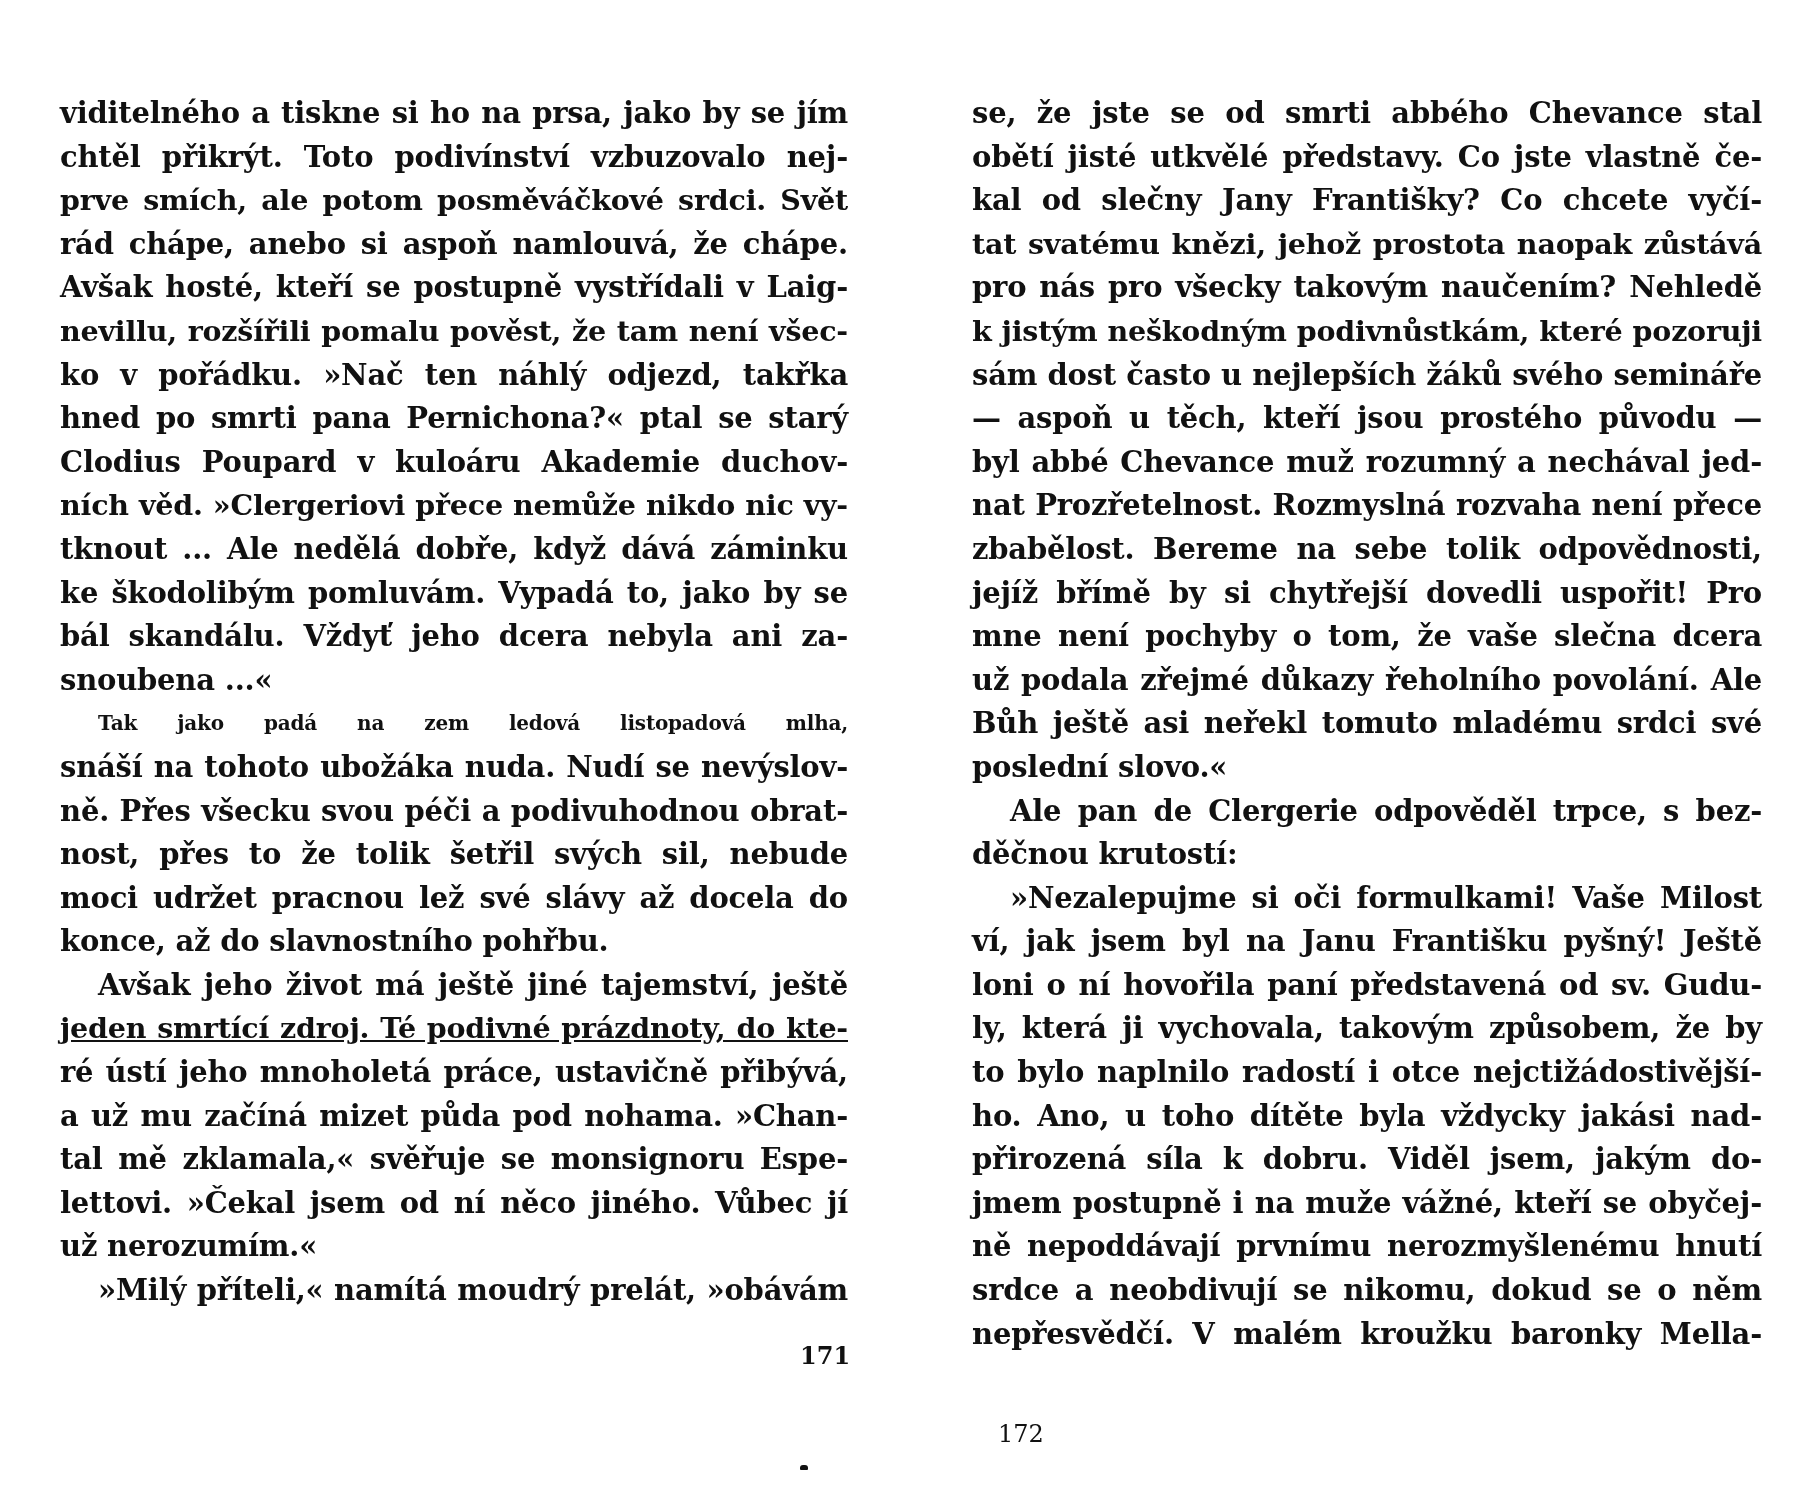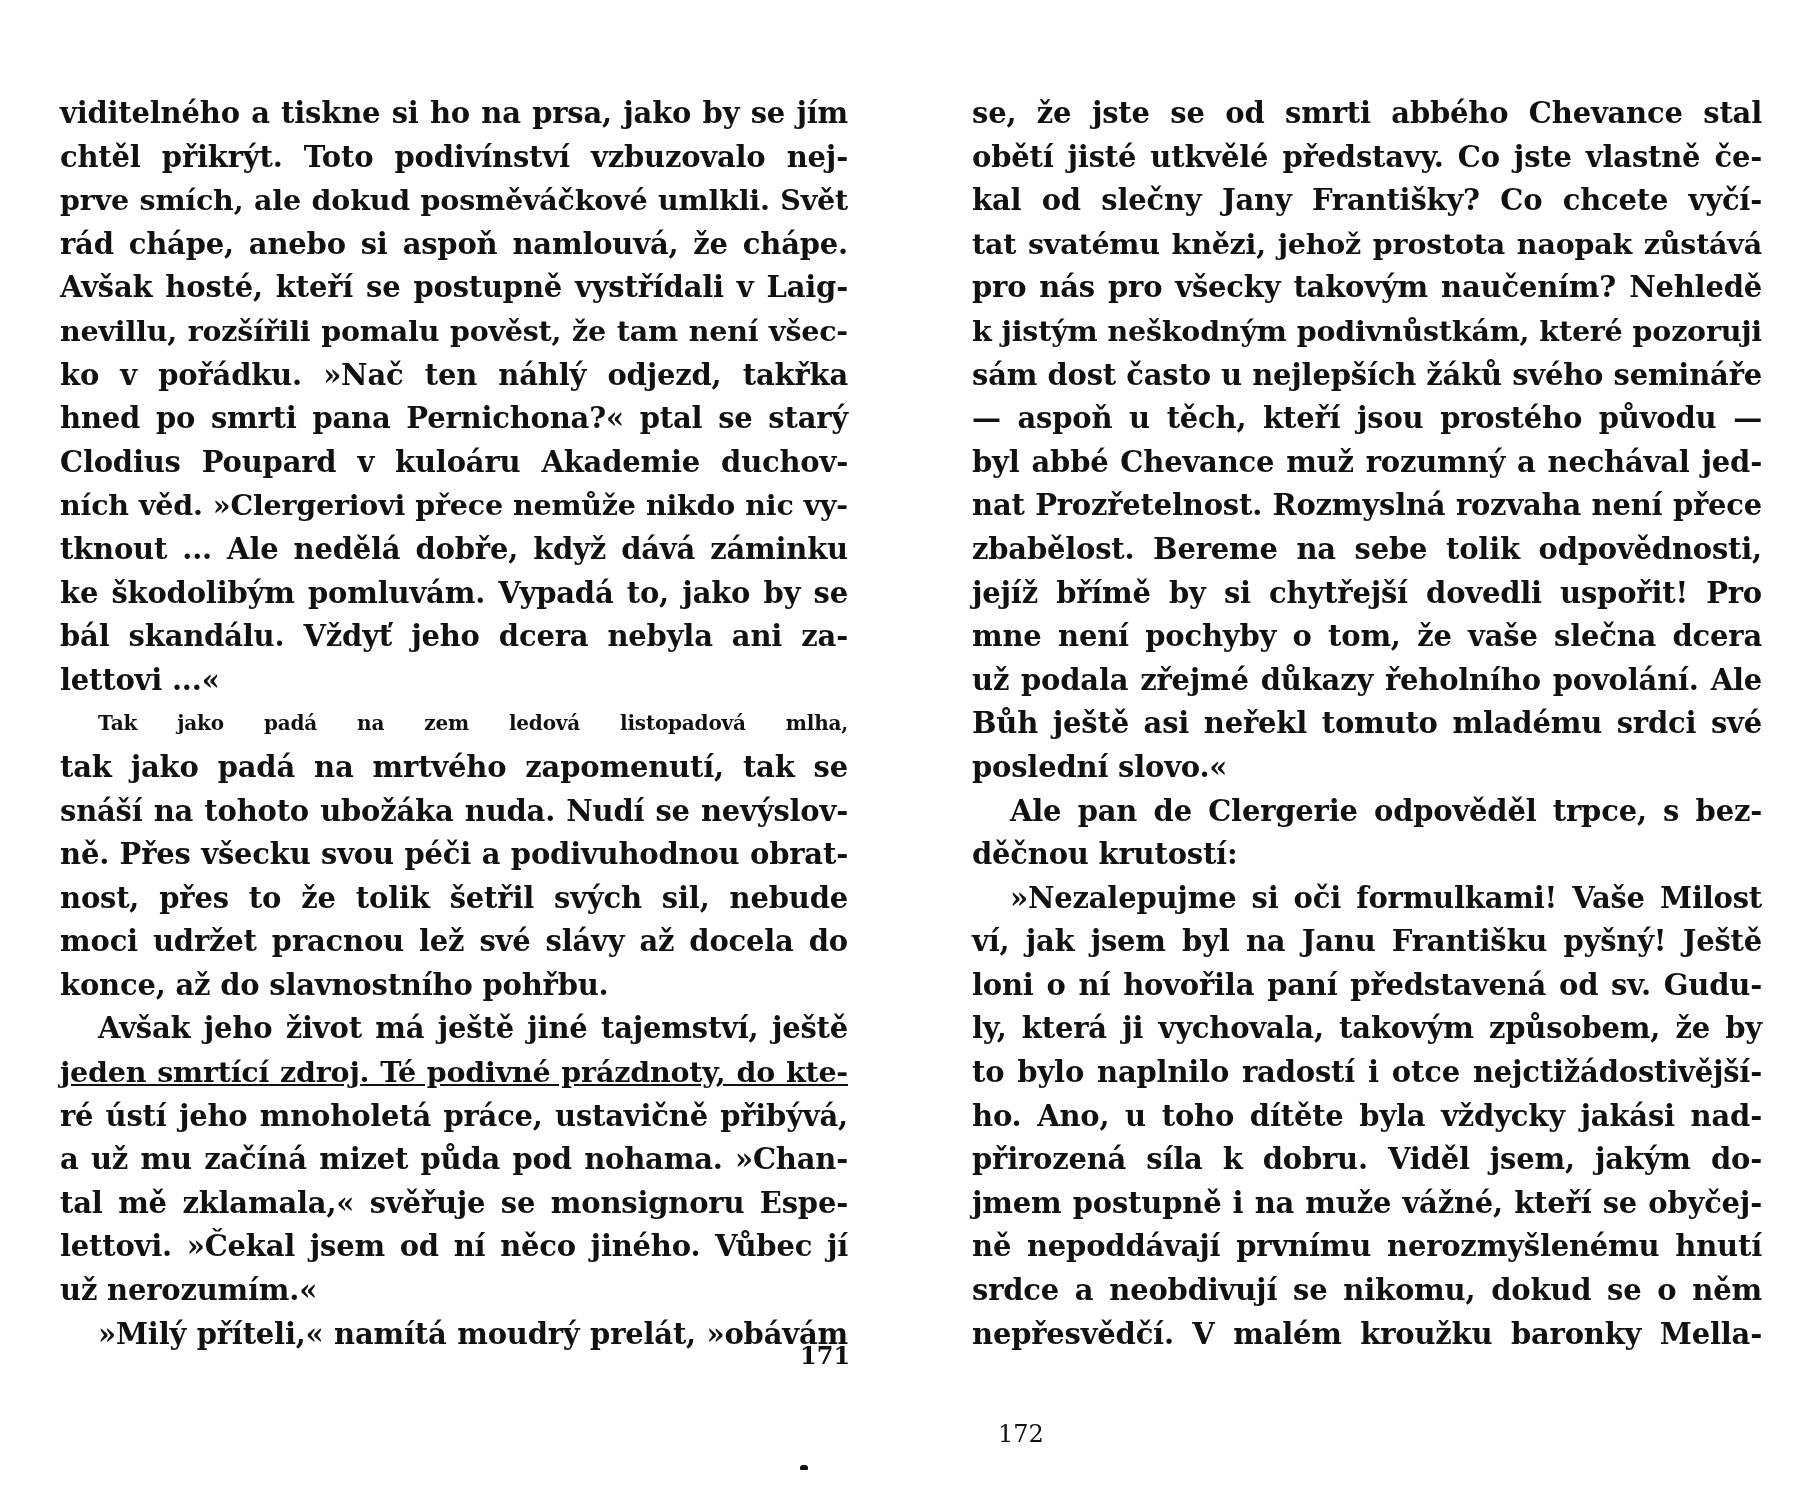--- a/index.html
+++ b/index.html
@@ -67,34 +67,33 @@
       border-radius: 3px 3px 1px 1px;
     }
   </style>
 </head>
 <body>
 
 <div class="page page-left">
   <div class="text-block">
       <span class="line">viditelného a tiskne si ho na prsa, jako by se jím</span>
       <span class="line">chtěl přikrýt. Toto podivínství vzbuzovalo nej-</span>
-      <span class="line" style="font-size: 28.5px;">prve smích, ale dokud posměváčkové umlkli. Svět</span>
+      <span class="line" style="font-size: 28.5px;">prve smích, ale potom posměváčkové srdci. Svět</span>
       <span class="line">rád chápe, anebo si aspoň namlouvá, že chápe.</span>
       <span class="line">Avšak hosté, kteří se postupně vystřídali v Laig-</span>
       <span class="line" style="font-size: 28.5px;">nevillu, rozšířili pomalu pověst, že tam není všec-</span>
       <span class="line">ko v pořádku. »Nač ten náhlý odjezd, takřka</span>
       <span class="line">hned po smrti pana Pernichona?« ptal se starý</span>
       <span class="line">Clodius Poupard v kuloáru Akademie duchov-</span>
       <span class="line" style="font-size: 28.5px;">ních věd. »Clergeriovi přece nemůže nikdo nic vy-</span>
       <span class="line">tknout ... Ale nedělá dobře, když dává záminku</span>
       <span class="line">ke škodolibým pomluvám. Vypadá to, jako by se</span>
       <span class="line">bál skandálu. Vždyť jeho dcera nebyla ani za-</span>
-      <span class="line last">lettovi ...«</span>
+      <span class="line last">snoubena ...«</span>
       <span class="line indent" style="font-size: 20px;">Tak jako padá na zem ledová listopadová mlha,</span>
-      <span class="line">tak jako padá na mrtvého zapomenutí, tak se</span>
       <span class="line">snáší na tohoto ubožáka nuda. Nudí se nevýslov-</span>
       <span class="line">ně. Přes všecku svou péči a podivuhodnou obrat-</span>
       <span class="line">nost, přes to že tolik šetřil svých sil, nebude</span>
       <span class="line">moci udržet pracnou lež své slávy až docela do</span>
       <span class="line last">konce, až do slavnostního pohřbu.</span>
       <span class="line indent">Avšak jeho život má ještě jiné tajemství, ještě</span>
       <span class="line" style="font-size: 28.5px; text-decoration: underline;">jeden smrtící zdroj. Té podivné prázdnoty, do kte-</span>
       <span class="line">ré ústí jeho mnoholetá práce, ustavičně přibývá,</span>
       <span class="line">a už mu začíná mizet půda pod nohama. »Chan-</span>
       <span class="line">tal mě zklamala,« svěřuje se monsignoru Espe-</span>

